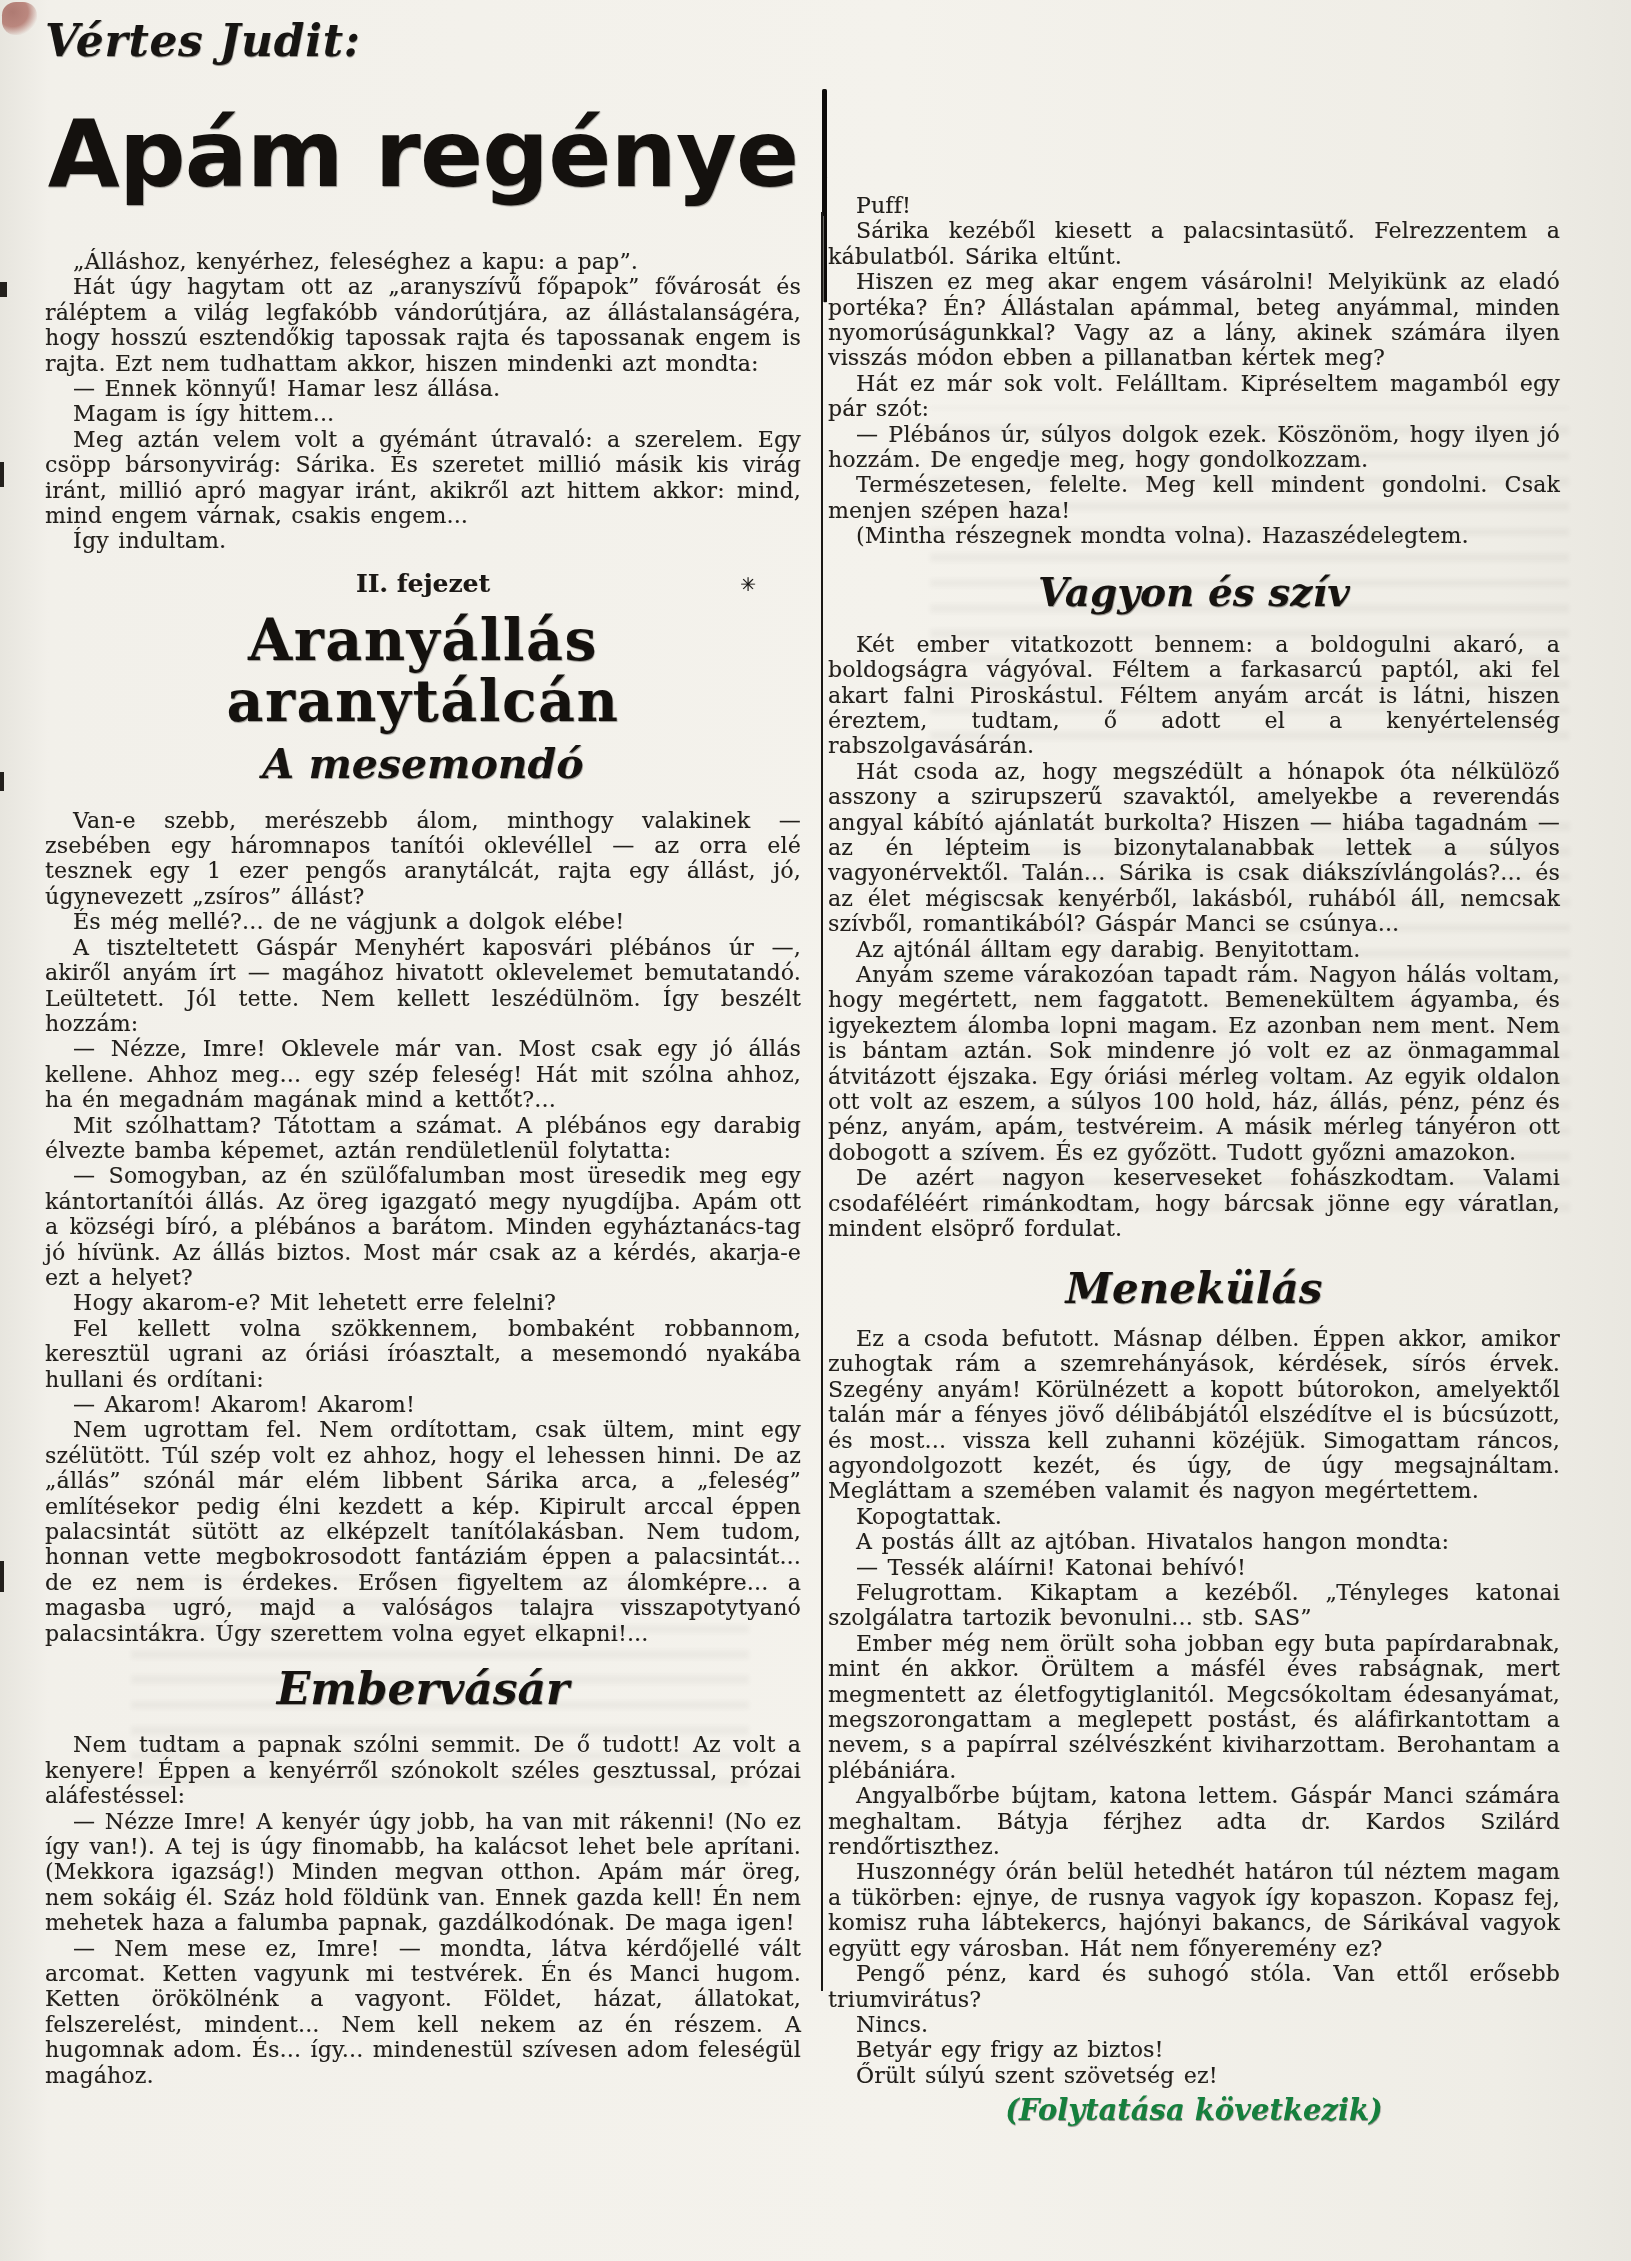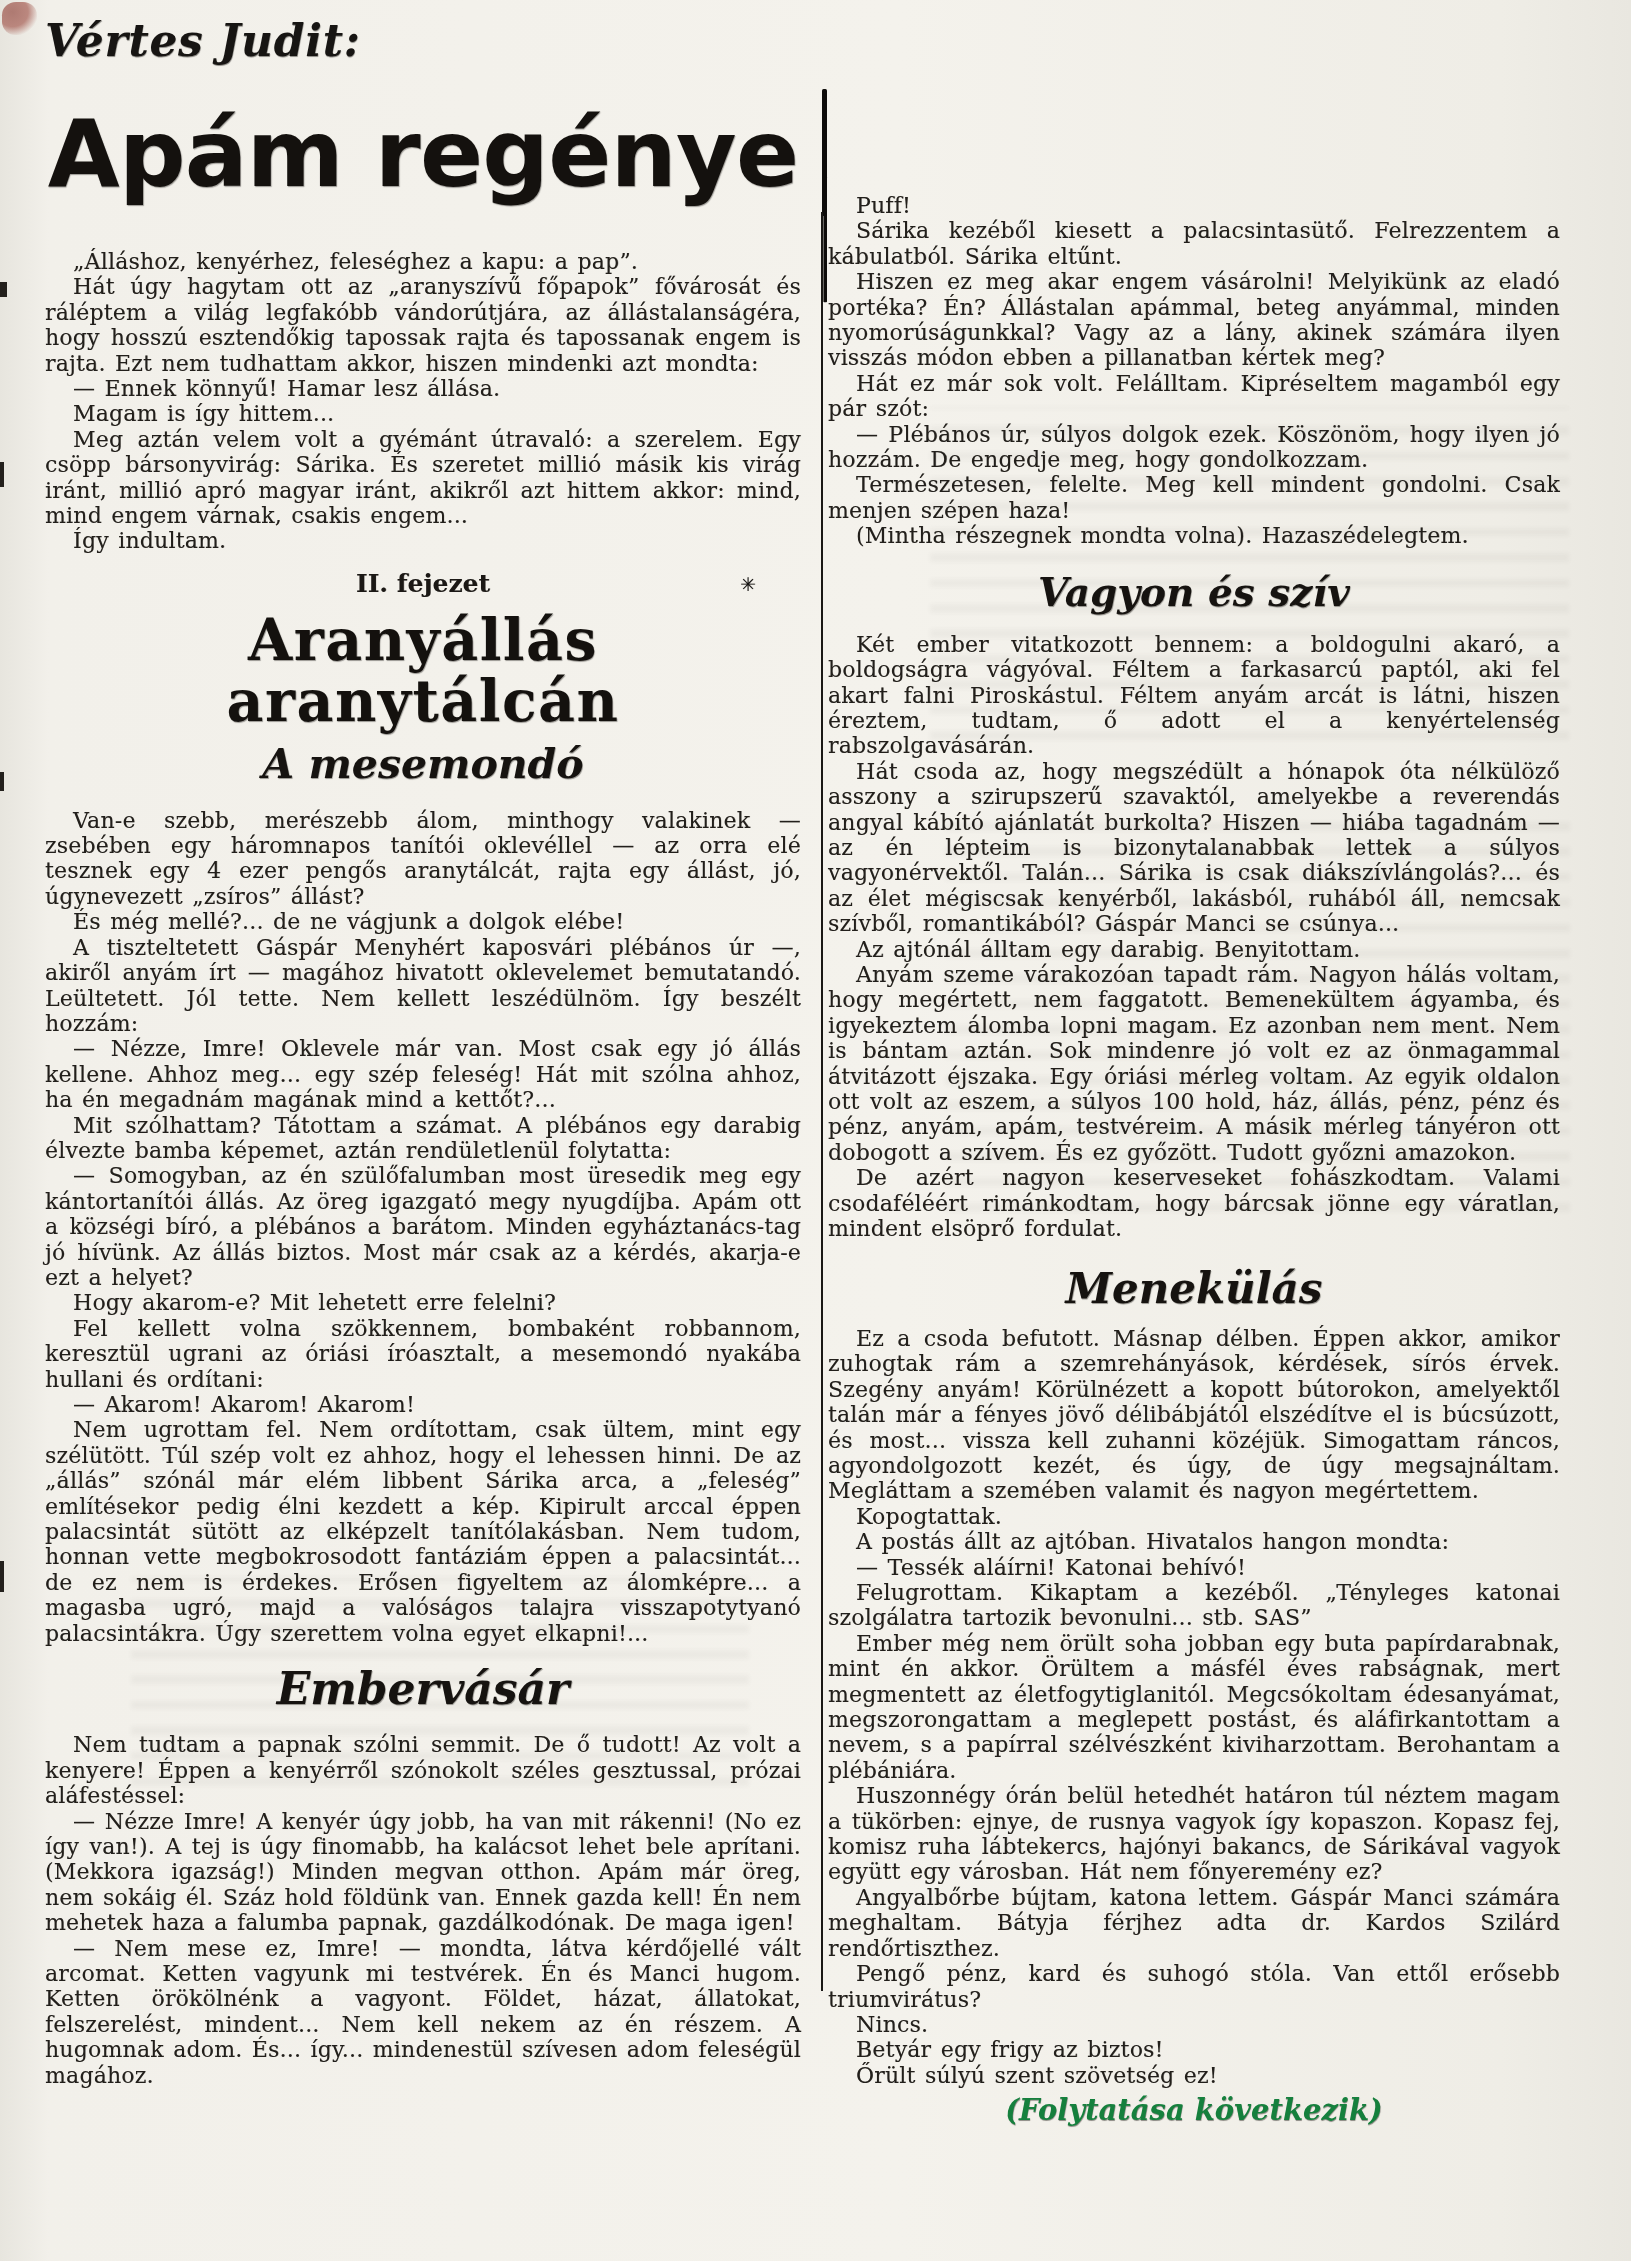--- a/index.html
+++ b/index.html
@@ -129,21 +129,21 @@
       </div>
 
     <div class="chapter-row">
       <span>II. fejezet</span>
       <span class="ornament">✳</span>
     </div>
     <h2 class="chapter-title">Aranyállás aranytálcán</h2>
 
     <h3 class="sub">A mesemondó</h3>
     <div class="paras after-head">
-        <p>Van-e szebb, merészebb álom, minthogy valakinek — zsebében egy háromnapos tanítói oklevéllel — az orra elé tesznek egy 4 ezer pengős aranytálcát, rajta egy állást, jó, úgynevezett „zsíros” állást?</p>
+        <p>Van-e szebb, merészebb álom, minthogy valakinek — zsebében egy háromnapos tanítói oklevéllel — az orra elé tesznek egy 1 ezer pengős aranytálcát, rajta egy állást, jó, úgynevezett „zsíros” állást?</p>
         <p>És még mellé?... de ne vágjunk a dolgok elébe!</p>
         <p>A tiszteltetett Gáspár Menyhért kaposvári plébános úr —, akiről anyám írt — magához hivatott oklevelemet bemutatandó. Leültetett. Jól tette. Nem kellett leszédülnöm. Így beszélt hozzám:</p>
         <p>— Nézze, Imre! Oklevele már van. Most csak egy jó állás kellene. Ahhoz meg... egy szép feleség! Hát mit szólna ahhoz, ha én megadnám magának mind a kettőt?...</p>
         <p>Mit szólhattam? Tátottam a számat. A plébános egy darabig élvezte bamba képemet, aztán rendületlenül folytatta:</p>
         <p>— Somogyban, az én szülőfalumban most üresedik meg egy kántortanítói állás. Az öreg igazgató megy nyugdíjba. Apám ott a községi bíró, a plébános a barátom. Minden egyháztanács-tag jó hívünk. Az állás biztos. Most már csak az a kérdés, akarja-e ezt a helyet?</p>
         <p>Hogy akarom-e? Mit lehetett erre felelni?</p>
         <p>Fel kellett volna szökkennem, bombaként robbannom, keresztül ugrani az óriási íróasztalt, a mesemondó nyakába hullani és ordítani:</p>
         <p>— Akarom! Akarom! Akarom!</p>
         <p>Nem ugrottam fel. Nem ordítottam, csak ültem, mint egy szélütött. Túl szép volt ez ahhoz, hogy el lehessen hinni. De az „állás” szónál már elém libbent Sárika arca, a „feleség” említésekor pedig élni kezdett a kép. Kipirult arccal éppen palacsintát sütött az elképzelt tanítólakásban. Nem tudom, honnan vette megbokrosodott fantáziám éppen a palacsintát... de ez nem is érdekes. Erősen figyeltem az álomképre... a magasba ugró, majd a valóságos talajra visszapotytyanó palacsintákra. Úgy szerettem volna egyet elkapni!...</p>
       </div>
@@ -177,22 +177,22 @@
       </div>
 
     <h3 class="sub r2">Menekülás</h3>
     <div class="paras r2">
         <p>Ez a csoda befutott. Másnap délben. Éppen akkor, amikor zuhogtak rám a szemrehányások, kérdések, sírós érvek. Szegény anyám! Körülnézett a kopott bútorokon, amelyektől talán már a fényes jövő délibábjától elszédítve el is búcsúzott, és most... vissza kell zuhanni közéjük. Simogattam ráncos, agyondolgozott kezét, és úgy, de úgy megsajnáltam. Megláttam a szemében valamit és nagyon megértettem.</p>
         <p>Kopogtattak.</p>
         <p>A postás állt az ajtóban. Hivatalos hangon mondta:</p>
         <p>— Tessék aláírni! Katonai behívó!</p>
         <p>Felugrottam. Kikaptam a kezéből. „Tényleges katonai szolgálatra tartozik bevonulni... stb. SAS”</p>
         <p>Ember még nem örült soha jobban egy buta papírdarabnak, mint én akkor. Örültem a másfél éves rabságnak, mert megmentett az életfogytiglanitól. Megcsókoltam édesanyámat, megszorongattam a meglepett postást, és aláfirkantottam a nevem, s a papírral szélvészként kiviharzottam. Berohantam a plébániára.</p>
+        <p>Angyalbőrbe bújtam, katona lettem. Gáspár Manci számára meghaltam. Bátyja férjhez adta dr. Kardos Szilárd rendőrtiszthez.</p>
         <p>Huszonnégy órán belül hetedhét határon túl néztem magam a tükörben: ejnye, de rusnya vagyok így kopaszon. Kopasz fej, komisz ruha lábtekercs, hajónyi bakancs, de Sárikával vagyok együtt egy városban. Hát nem főnyeremény ez?</p>
-        <p>Angyalbőrbe bújtam, katona lettem. Gáspár Manci számára meghaltam. Bátyja férjhez adta dr. Kardos Szilárd rendőrtiszthez.</p>
         <p>Pengő pénz, kard és suhogó stóla. Van ettől erősebb triumvirátus?</p>
         <p>Nincs.</p>
         <p>Betyár egy frigy az biztos!</p>
         <p>Őrült súlyú szent szövetség ez!</p>
       </div>
 
     <div class="footer-note">(Folytatása következik)</div>
   </div>
 
 </div>

